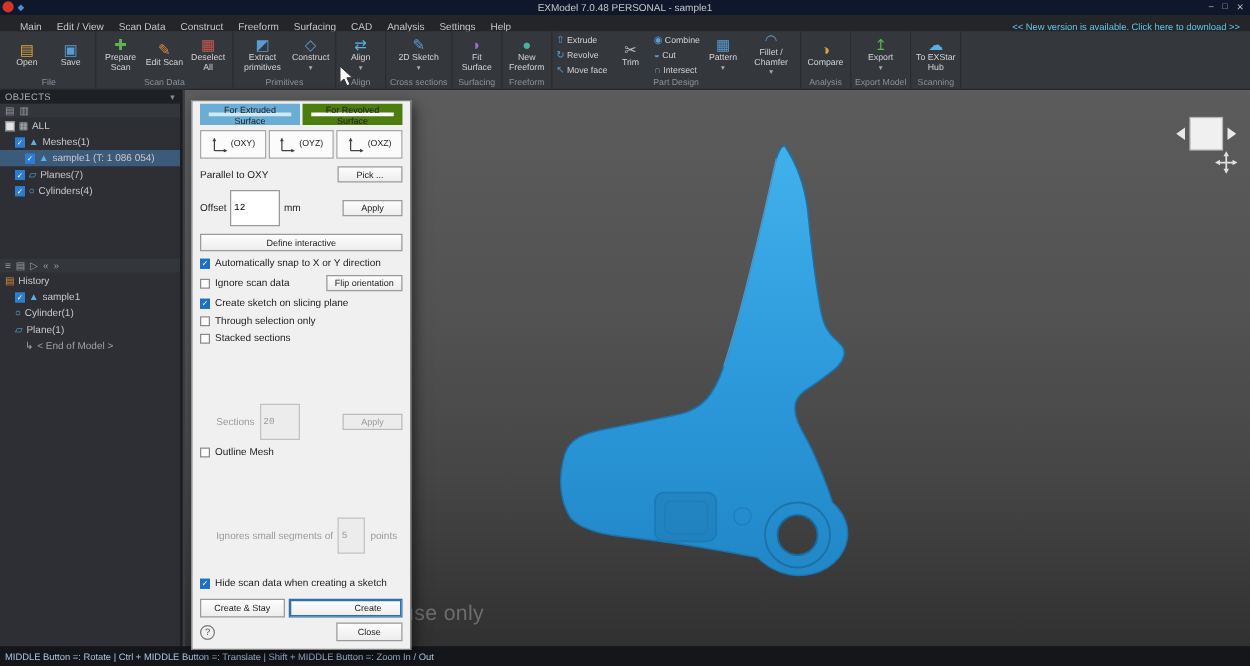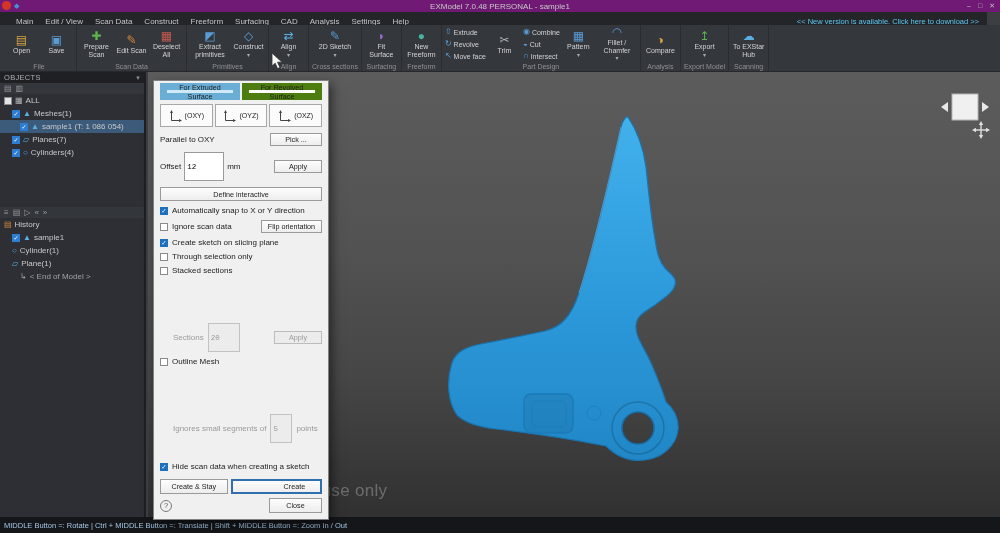--- a/index.html
+++ b/index.html
@@ -1,27 +1,27 @@
 <!DOCTYPE html>
 <html><head>
 <meta charset="utf-8">
 <style>
   * { margin:0; padding:0; box-sizing:border-box; }
   body { background:#222; font-family:"Liberation Sans", sans-serif; }
   .app { position:relative; width:1000px; height:533px; background:#3c3e42; overflow:hidden; user-select:none; }
 
   
-  .tb { position:absolute; top:0; left:0; right:0; height:12px; background:#701a75; display:flex; align-items:center; color:#c8c8c8; font-size:8px; }
+  .tb { position:absolute; top:0; left:0; right:0; height:12px; background:#0f172a; display:flex; align-items:center; color:#c8c8c8; font-size:8px; }
   .tb .appico { font-size:7px; color:#4a90d9; margin-left:14px; }
   .tb-title { position:absolute; left:0; right:0; text-align:center; pointer-events:none; }
   .tb-ctrls { margin-left:auto; display:flex; gap:7px; padding-right:5px; font-size:7px; color:#bbb; z-index:2; }
   .rec { position:absolute; left:2px; top:1px; width:9px; height:9px; border-radius:50%; background:#d43527; z-index:60; }
 
   
-  .mb { position:absolute; top:12px; left:0; right:13px; height:18px; background:#232529; display:flex; align-items:center; font-size:8px; color:#c4c6c8; padding-left:10px; }
+  .mb { position:absolute; top:12px; left:0; right:0; height:18px; background:#232529; display:flex; align-items:center; font-size:8px; color:#c4c6c8; padding-left:10px; }
   .mb-item { padding:0 6px; height:100%; display:flex; align-items:center; cursor:default; }
   .mb-notice { margin-left:auto; color:#5fc8f0; padding-right:8px; font-size:7.5px; }
 
   
   .rb { position:absolute; top:25px; left:0; right:0; height:47px; background:#34373c; display:flex; border-bottom:1px solid #26282c; padding-left:2px; }
   .rgroup { display:flex; flex-direction:column; border-right:1px solid #2a2c30; padding:1px 3px 0; }
   .rbody { flex:1; display:flex; align-items:center; justify-content:center; gap:2px; }
   .rlabel { font-size:7px; color:#8e9196; text-align:center; height:9px; line-height:9px; white-space:nowrap; }
   .rbtn { display:flex; flex-direction:column; align-items:center; justify-content:center; width:33px; color:#d2d4d6; font-size:7px; line-height:1.1; text-align:center; gap:1px; cursor:default; }
   .rbtn.wide { width:40px; }

